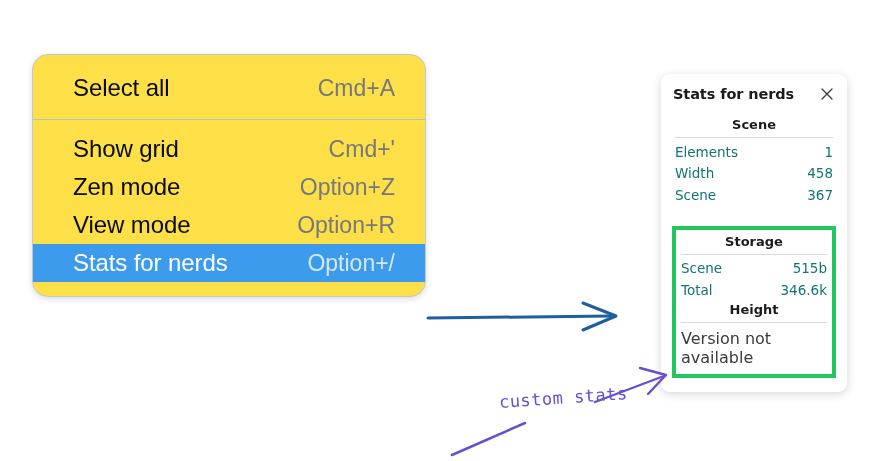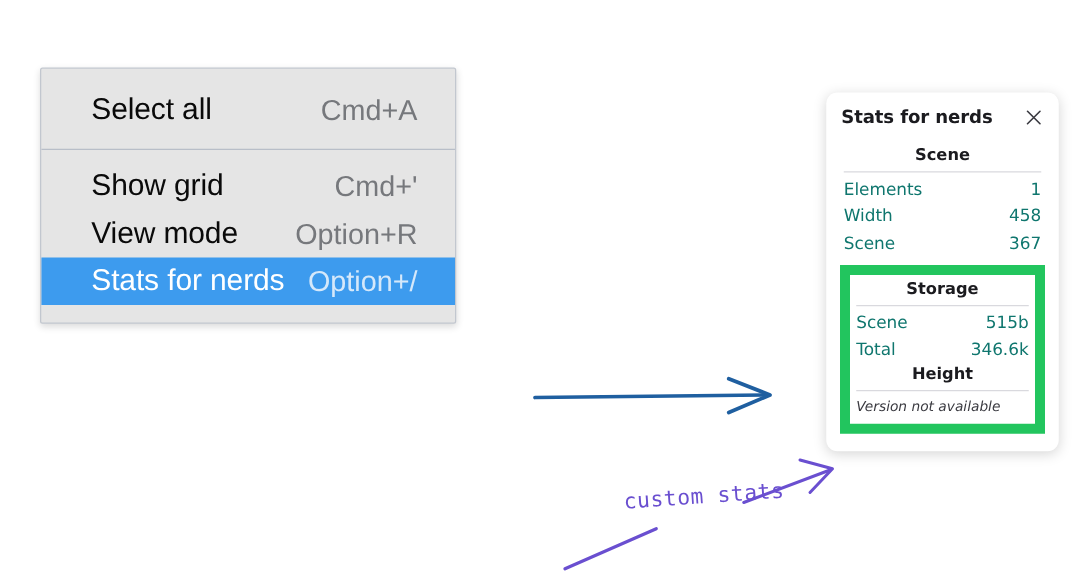--- a/index.html
+++ b/index.html
@@ -14,24 +14,24 @@
     overflow: hidden;
     font-family: "Liberation Sans", sans-serif;
     -webkit-font-smoothing: antialiased;
   }
 
   
   #context-menu {
     position: absolute;
     left: 32px;
     top: 54px;
-    width: 333px;
-    background: #e5e5e5;
+    width: 394px;
+    background: #fde047;
     border: 1px solid #c2c7cf;
-    border-radius: 2px;
+    border-radius: 16px;
     box-shadow: 0 2px 6px rgba(0,0,0,0.14);
     overflow: hidden;
     box-sizing: border-box;
   }
   .menu-section {
     padding: 10px 0 10px 0;
   }
   .menu-section.section-top { padding: 14px 0 12px 0; }
   .menu-section.section-bottom { padding: 10px 0 14px 0; }
   .menu-separator {
@@ -119,30 +119,29 @@
     font-size: 13.5px;
     color: #0f766e;
     padding: 2.5px 2px;
     line-height: 1.25;
   }
   .stat-row .sk { white-space: nowrap; }
   .stat-row .sv { white-space: nowrap; }
 
   
   #custom-stats-box {
-    border: 8px solid #22c55e;
-    margin: 5px -1px 0 -1px;
+    border: 4px solid #22c55e;
+    margin: 19px -1px 0 -1px;
     padding: 3px 3px 5px 3px;
     box-sizing: border-box;
   }
   .version-line {
-    font-size: 11px;
+    font-size: 16px;
     color: #3a3a40;
     padding: 2.5px 2px;
-    font-style: italic;
   }
 
   
   #annotations {
     position: absolute;
     left: 0; top: 0;
     width: 873px; height: 461px;
     pointer-events: none;
   }
   #handwritten-label {
@@ -169,20 +168,24 @@
       <span class="mi-shortcut">Cmd+A</span>
     </div>
   </div>
 
   <div class="menu-separator"></div>
 
   <div class="menu-section section-bottom">
     <div class="menu-item">
       <span class="mi-label">Show grid</span>
       <span class="mi-shortcut">Cmd+'</span>
+    </div>
+    <div class="menu-item">
+      <span class="mi-label">Zen mode</span>
+      <span class="mi-shortcut">Option+Z</span>
     </div>
     <div class="menu-item">
       <span class="mi-label">View mode</span>
       <span class="mi-shortcut">Option+R</span>
     </div>
     <div class="menu-item selected">
       <span class="mi-label">Stats for nerds</span>
       <span class="mi-shortcut">Option+/</span>
     </div>
   </div>

